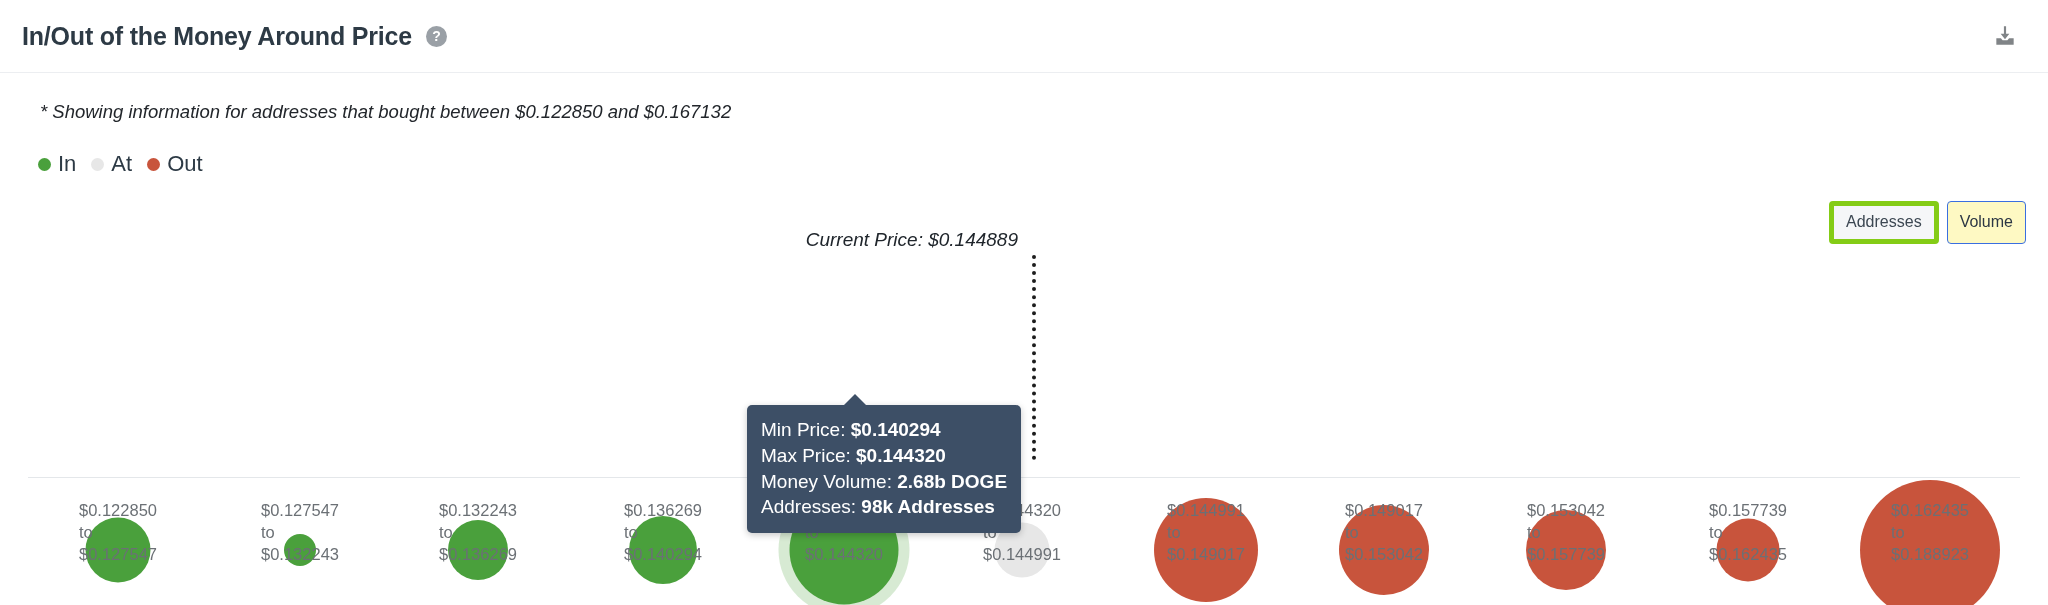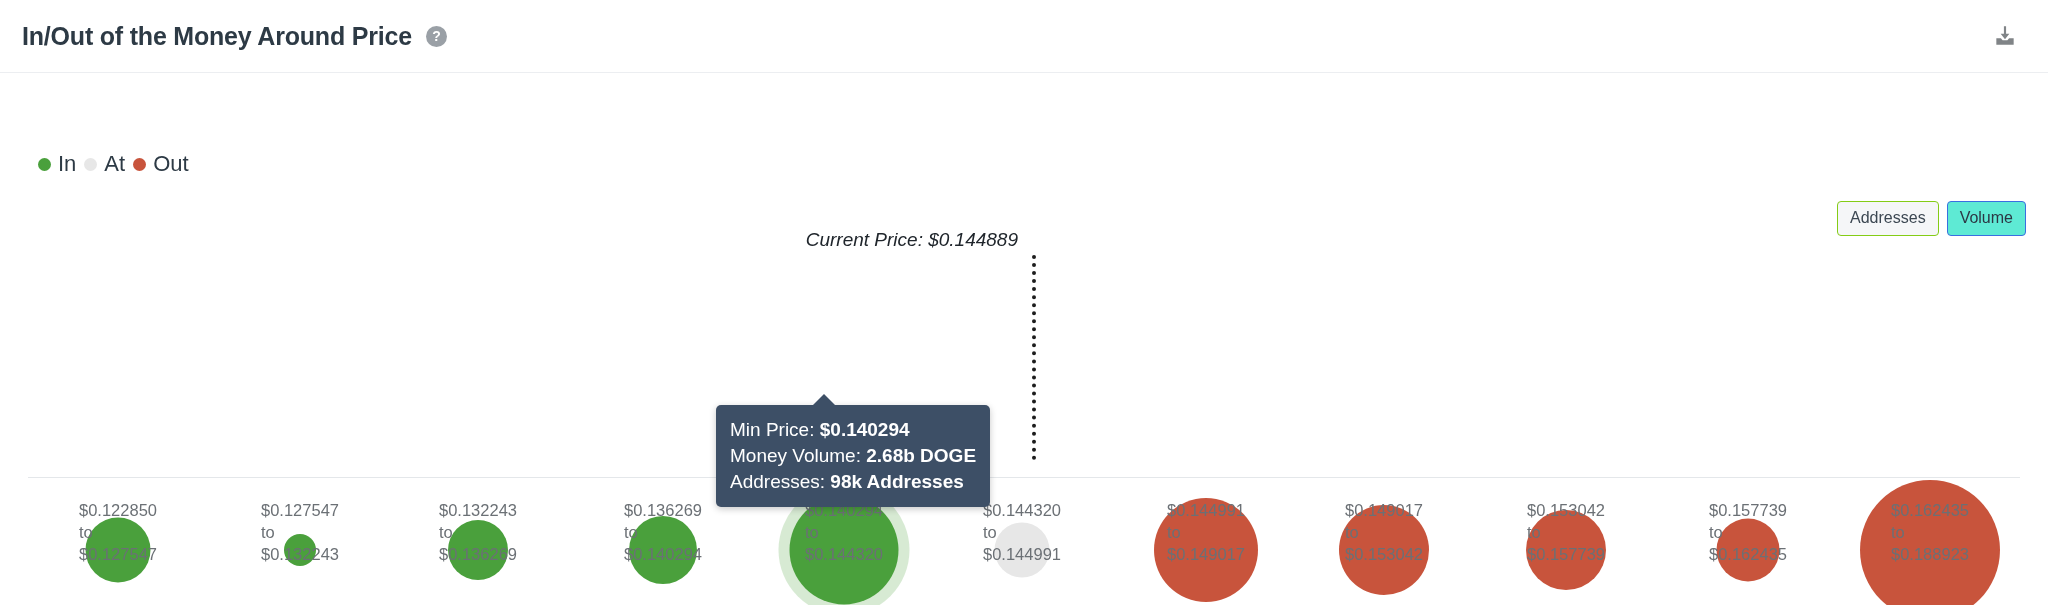--- a/index.html
+++ b/index.html
@@ -78,21 +78,21 @@
     white-space: nowrap;
   }
 
   
   .legend {
     position: absolute;
     left: 38px;
     top: 153px;
     display: flex;
     align-items: flex-end;
-    gap: 8px;
+    gap: 15px;
   }
   .legend-item {
     display: flex;
     align-items: center;
     gap: 7px;
     cursor: pointer;
   }
   .legend-dot {
     width: 13px;
     height: 13px;
@@ -112,28 +112,28 @@
     top: 201px;
     display: flex;
     align-items: stretch;
     gap: 8px;
   }
   .toggle-btn {
     font-family: "Liberation Sans", sans-serif;
     font-size: 16px;
     color: #3c4752;
     background: #f5f6f8;
-    border: 1px solid #84cc16;
+    border: 5px solid #84cc16;
     border-radius: 4px;
     padding: 6px 12px;
     cursor: pointer;
     line-height: 1.3;
   }
   .toggle-btn.active {
-    background: #5eead4;
+    background: #fef9c3;
     border: 1px solid #3a6fe0;
     color: #2c3744;
   }
 
   
   .plot {
     position: absolute;
     left: 0;
     top: 255px;
     width: 2048px;
@@ -186,20 +186,21 @@
     position: absolute;
     background: #3d4f66;
     border-radius: 5px;
     padding: 12px 14px 13px 14px;
     color: #ffffff;
     font-size: 19px;
     line-height: 1.36;
     white-space: nowrap;
     box-shadow: 0 2px 7px rgba(0,0,0,0.22);
     z-index: 20;
+    margin-left: 31px;
   }
   .tooltip-row { display: block; }
   .tooltip-row b { font-weight: 700; }
   .tooltip-arrow {
     position: absolute;
     top: -11px;
     left: 96px;
     width: 0;
     height: 0;
     border-left: 12px solid transparent;
@@ -216,20 +217,21 @@
     <span class="title">In/Out of the Money Around Price</span>
     <span class="help-icon">?</span>
     <span class="download-btn">
       <svg width="26" height="26" viewBox="0 0 24 24" fill="#808487" aria-hidden="true">
         <path d="M11 3h2v7h3l-4 5-4-5h3V3z"></path>
         <path d="M4 14h4.2l1.6 2h4.4l1.6-2H20v6H4v-6zm11.5 2.6h1.3v1.3h-1.3v-1.3zm-2 0h1.3v1.3H13.5v-1.3z"></path>
       </svg>
     </span>
   </div>
 
+  <div class="subtitle">* Showing information for addresses that bought between $0.122850 and $0.167132</div>
 
   <div class="legend">
     <div class="legend-item">
       <span class="legend-dot" style="background:#4aa03c"></span>
       <span class="legend-label">In</span>
     </div>
     <div class="legend-item">
       <span class="legend-dot" style="background:#e7e7e7"></span>
       <span class="legend-label">At</span>
     </div>
@@ -274,17 +276,18 @@
         <div class="xlabel" style="left: 1206px; top: 245px;"><span>$0.144991</span><br><span>to</span><br><span>$0.149017</span></div>
         <div class="xlabel" style="left: 1384px; top: 245px;"><span>$0.149017</span><br><span>to</span><br><span>$0.153042</span></div>
         <div class="xlabel" style="left: 1566px; top: 245px;"><span>$0.153042</span><br><span>to</span><br><span>$0.157739</span></div>
         <div class="xlabel" style="left: 1748px; top: 245px;"><span>$0.157739</span><br><span>to</span><br><span>$0.162435</span></div>
         <div class="xlabel" style="left: 1930px; top: 245px;"><span>$0.162435</span><br><span>to</span><br><span>$0.188923</span></div>
       </div>
 
     <div class="tooltip" id="tooltip" style="left:716px; top:150px;">
       <span class="tooltip-arrow"></span>
       <span class="tooltip-row"><span>Min Price: </span><b>$0.140294</b></span>
+      <span class="tooltip-row"><span>Max Price: </span><b>$0.144320</b></span>
       <span class="tooltip-row"><span>Money Volume: </span><b>2.68b DOGE</b></span>
       <span class="tooltip-row"><span>Addresses: </span><b>98k Addresses</b></span>
     </div>
   </div>
 </div>
 
 </body></html>

